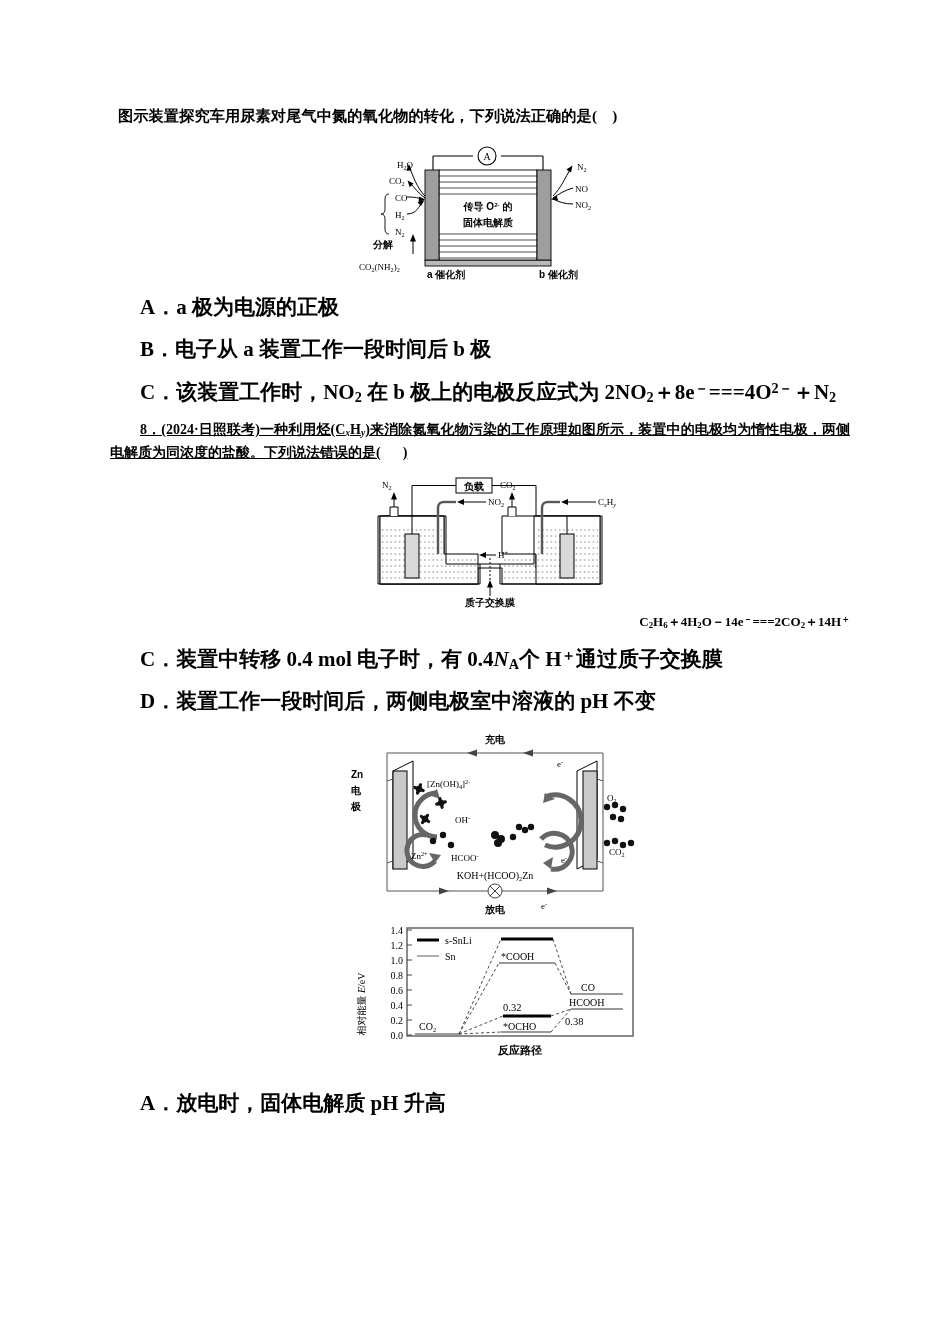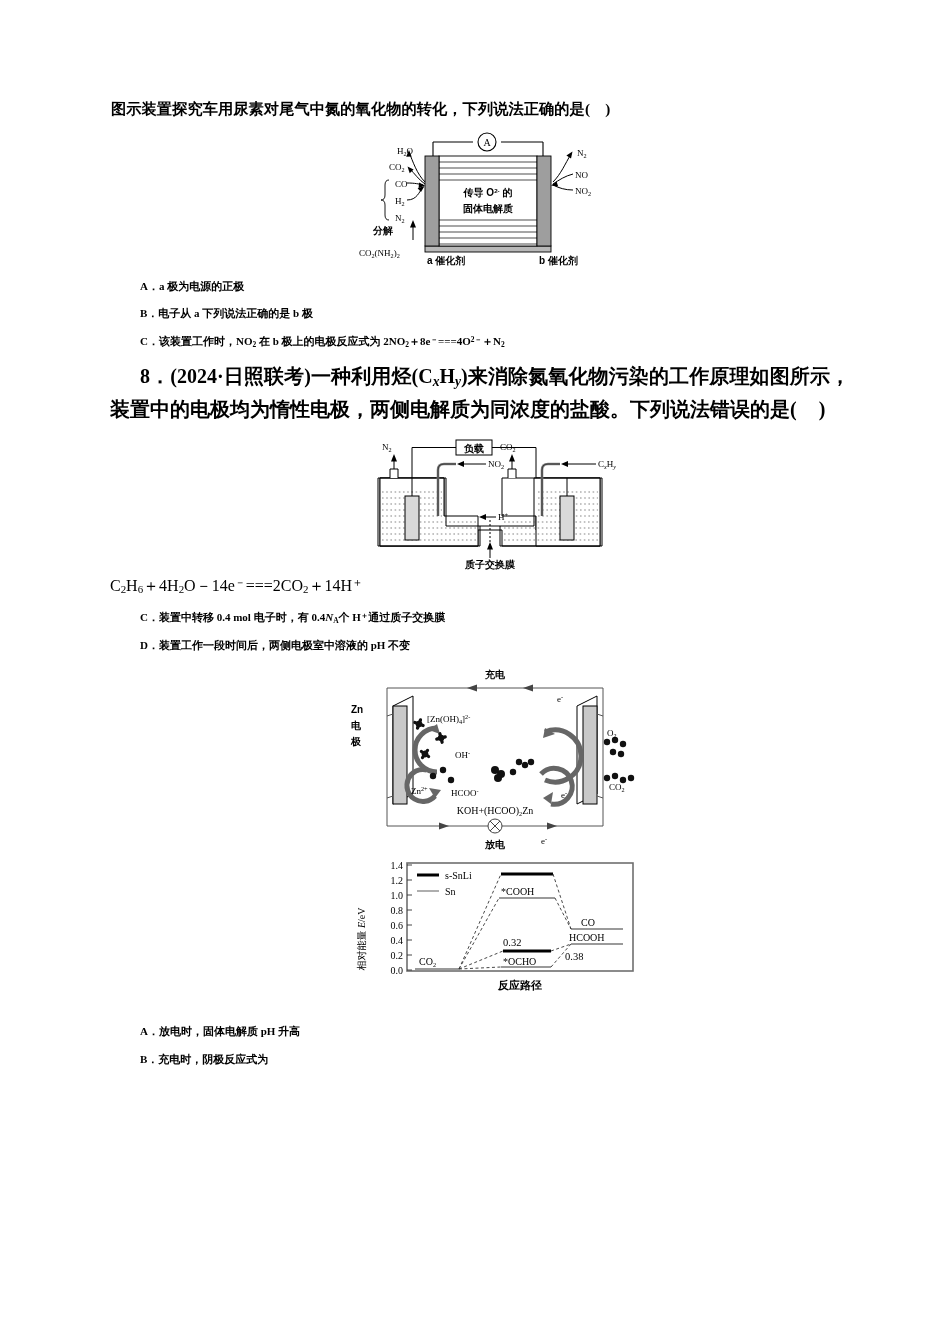--- a/index.html
+++ b/index.html
@@ -26,44 +26,46 @@
     top: 96px;
     width: 740px;
   }
   
   .qtext {
     font-size: 15.2px;
     font-weight: bold;
     line-height: 1.55;
     letter-spacing: 0.1px;
     text-align: justify;
-    margin: 1px;
+    margin: 8px;
   }
   .opt {
-    font-size: 11px;
+    font-size: 21px;
     font-weight: bold;
     line-height: 1.5;
     margin: 0 0 11px 0;
     padding-left: 30px;
     text-indent: -30px;
     margin-left: 30px;
   }
   .opt-flush {
-    font-size: 16px;
-    font-weight: normal;
+    font-size: 13px;
+    font-weight: bold;
     line-height: 1.5;
     margin: 0 0 11px 0;
+    text-align: right;
   }
   .qnum {
-    font-size: 20px;
+    font-size: 14px;
     font-weight: bold;
     line-height: 1.62;
     text-align: justify;
     margin: 0 0 4px 0;
     text-indent: 30px;
+    text-decoration: underline;
   }
   sub { font-size: 0.68em; vertical-align: -0.22em; }
   sup { font-size: 0.68em; vertical-align: 0.42em; }
   .ital { font-style: italic; }
   .gap { display:inline-block; width: 22px; }
 
   
   .figwrap { width: 740px; display: flex; justify-content: center; }
   .fig1 { position: relative; width: 268px; height: 140px; margin: 6px 0 10px 30px; }
   .fig2 { position: relative; width: 260px; height: 130px; margin: 8px 0 6px 20px; }
@@ -147,21 +149,21 @@
       <polygon points="190,57.5 195.6,53.4 197.2,58.4" fill="#000"></polygon>
       <path d="M212 62 C 204 62, 198 60, 192 57" fill="none" stroke="#000" stroke-width="1"></path>
 
       <text x="66" y="136" class="stcn">a 催化剂</text>
       <text x="178" y="136" class="stcn">b 催化剂</text>
     </svg>
   </div>
   </div>
 
   <p class="opt">A．a 极为电源的正极</p>
-  <p class="opt">B．电子从 a 下列说法正确的是 b 极</p>
+  <p class="opt">B．电子从 a 装置工作一段时间后 b 极</p>
   <p class="opt">C．该装置工作时，NO<sub>2</sub> 在 b 极上的电极反应式为 2NO<sub>2</sub>＋8e<sup>－</sup>===4O<sup>2－</sup>＋N<sub>2</sub></p>
 
   <p class="qnum">8．(2024·日照联考)一种利用烃(C<sub><span class="ital">x</span></sub>H<sub><span class="ital">y</span></sub>)来消除氮氧化物污染的工作原理如图所示，装置中的电极均为惰性电极，两侧电解质为同浓度的盐酸。下列说法错误的是(<span class="gap">　</span>)</p>
 
   <div class="figwrap">
   <div class="fig2">
     <svg width="260" height="130" viewBox="0 0 260 130">
 
       <rect x="96" y="2" width="36" height="15" fill="#fff" stroke="#000" stroke-width="1"></rect>
       <text x="114" y="14" text-anchor="middle" class="stcn">负载</text>
@@ -441,16 +443,15 @@
 
       <text x="148" y="93" class="st" style="font-size:10.5px">0.32</text>
       <text x="210" y="107" class="st" style="font-size:10.5px">0.38</text>
 
       <text x="165" y="136" text-anchor="middle" class="stcn" style="font-size:11px">反应路径</text>
     </svg>
   </div>
   </div>
 
   <p class="opt">A．放电时，固体电解质 pH 升高</p>
-  <p class="opt">B．充电时，阴极反应式为</p>
 
 </div>
 </div>
 
 </body></html>

